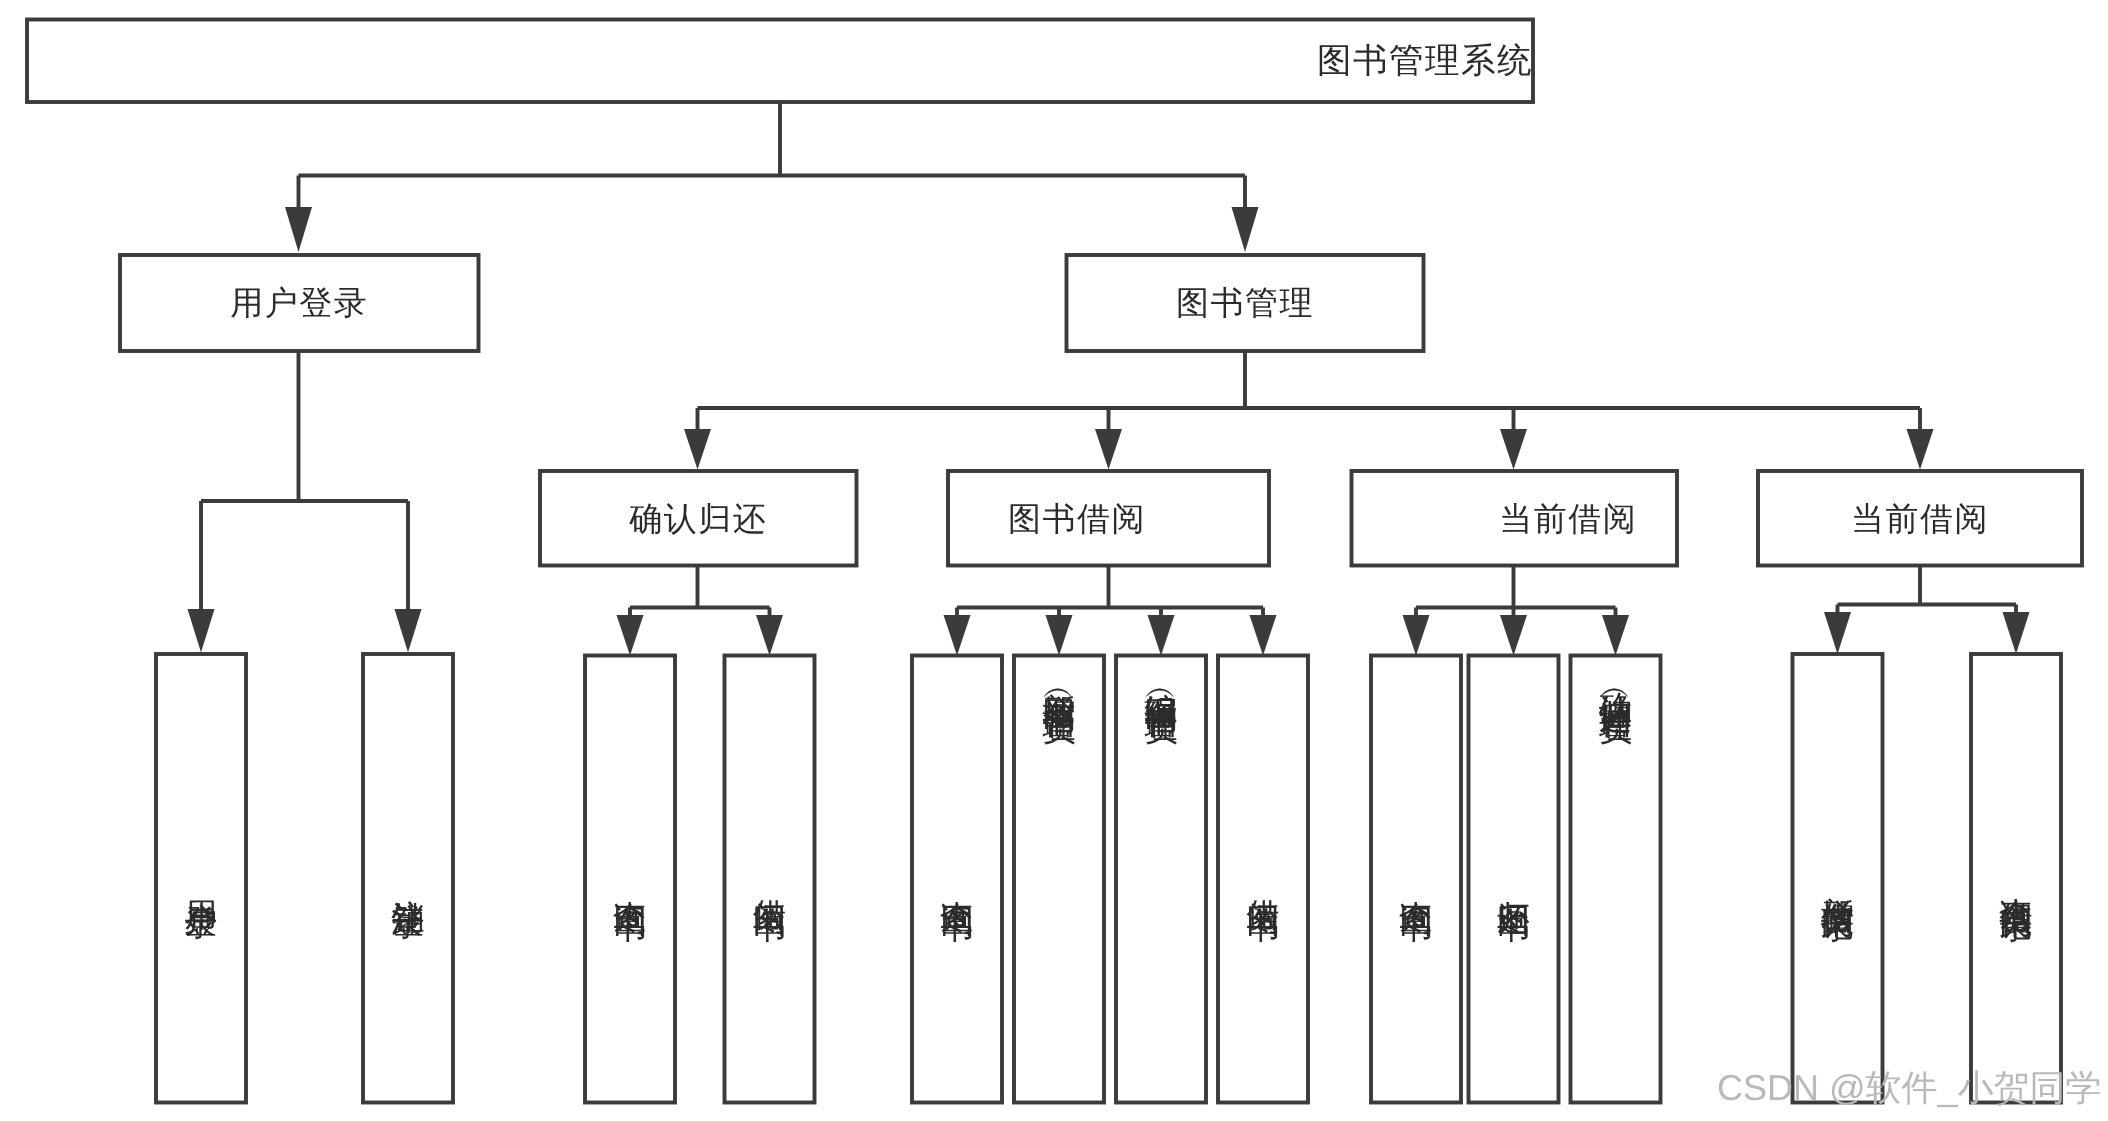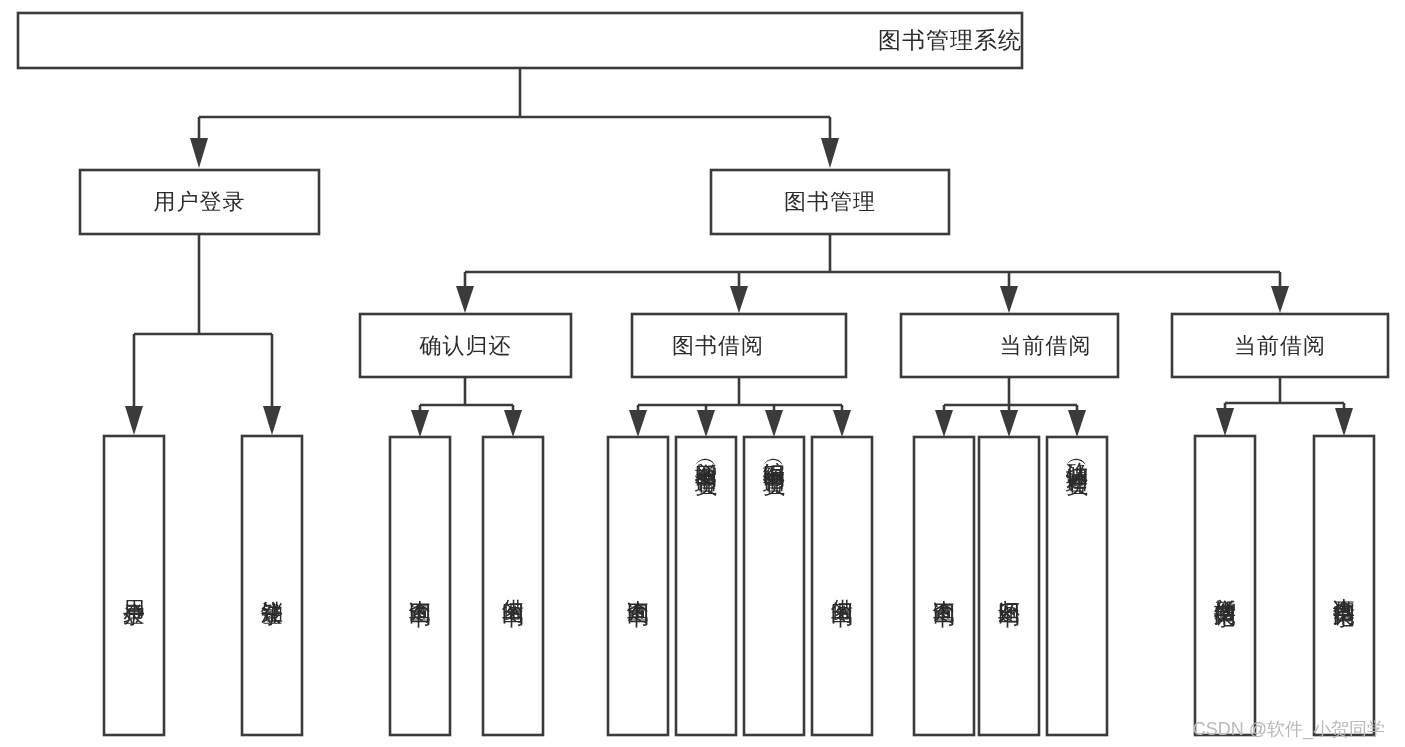--- a/index.html
+++ b/index.html
@@ -64,24 +64,24 @@
   .hlabel-text {
     font-family: "Liberation Sans", "DejaVu Sans", sans-serif;
     font-size: 22px;
     color: #2b2b2b;
     letter-spacing: 1px;
     white-space: nowrap;
   }
   .title-text { font-size: 23px; }
   #watermark {
     position: absolute;
-    right: 20px;
+    right: 4px;
     bottom: 6px;
     font-family: "Liberation Sans", "DejaVu Sans", sans-serif;
-    font-size: 18px;
+    font-size: 24px;
     color: #b9b9b9;
     white-space: nowrap;
     pointer-events: none;
   }
 </style>
 </head>
 <body>
 
 <div id="diagram-root">
 

